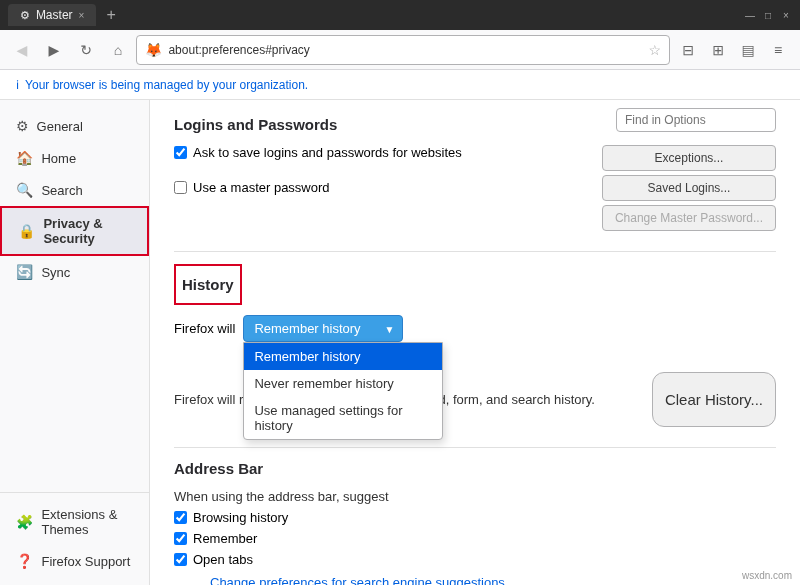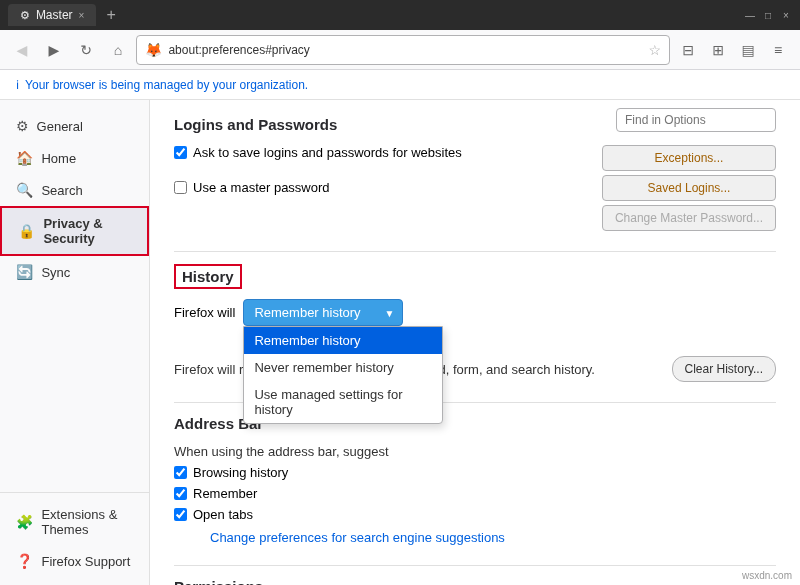--- a/index.html
+++ b/index.html
@@ -160,37 +160,37 @@
       margin-bottom: 6px;
     }
     .checkbox-row input[type="checkbox"] { width: 13px; height: 13px; }
     .btn-secondary {
       background: #f0f0f0;
       border: 1px solid #b1b1b3;
       border-radius: 4px;
       padding: 5px 12px;
       font-size: 12px;
       cursor: pointer;
-      color: #a16207;
+      color: #404040;
       white-space: nowrap;
     }
     .btn-secondary.disabled { color: #aaa; cursor: default; }
 
     .divider { height: 1px; background: #e0e0e0; margin: 12px 0; }
 
     
     .history-section { margin-bottom: 20px; }
     .history-label {
       font-size: 15px;
       font-weight: 600;
       color: #2a2a2e;
       margin-bottom: 10px;
       border: 2px solid #d70022;
       display: inline-block;
-      padding: 2px 6px;
+      padding: 10px 6px;
     }
     .firefox-will-row {
       display: flex;
       align-items: center;
       gap: 8px;
       margin-bottom: 8px;
     }
     .dropdown-container { position: relative; display: inline-block; }
     .dropdown-trigger {
       background: #f0f0f0;
@@ -233,22 +233,22 @@
     }
     .dropdown-item.selected {
       background: #0060df;
       color: white;
     }
     .remember-text { font-size: 13px; color: #333; }
     .clear-history-btn {
       background: #f0f0f0;
       border: 1px solid #b1b1b3;
       border-radius: 12px;
-      padding: 5px 12px;
-      font-size: 12px;
+      padding: 18px 12px;
+      font-size: 15px;
       cursor: pointer;
       color: #333;
       margin-left: auto;
     }
 
     
     .address-bar-section { margin-bottom: 20px; }
     .sub-label { font-size: 13px; color: #333; margin-bottom: 6px; }
 
     

